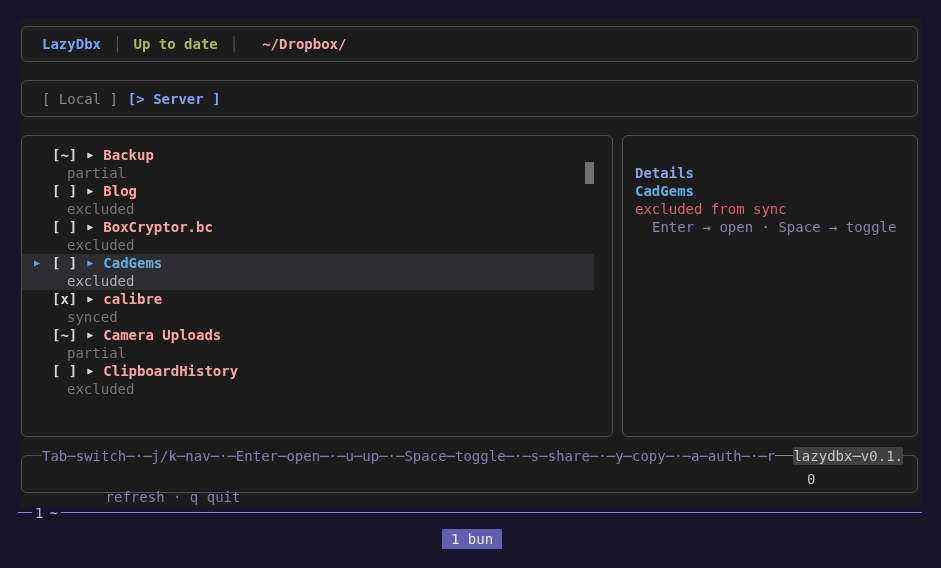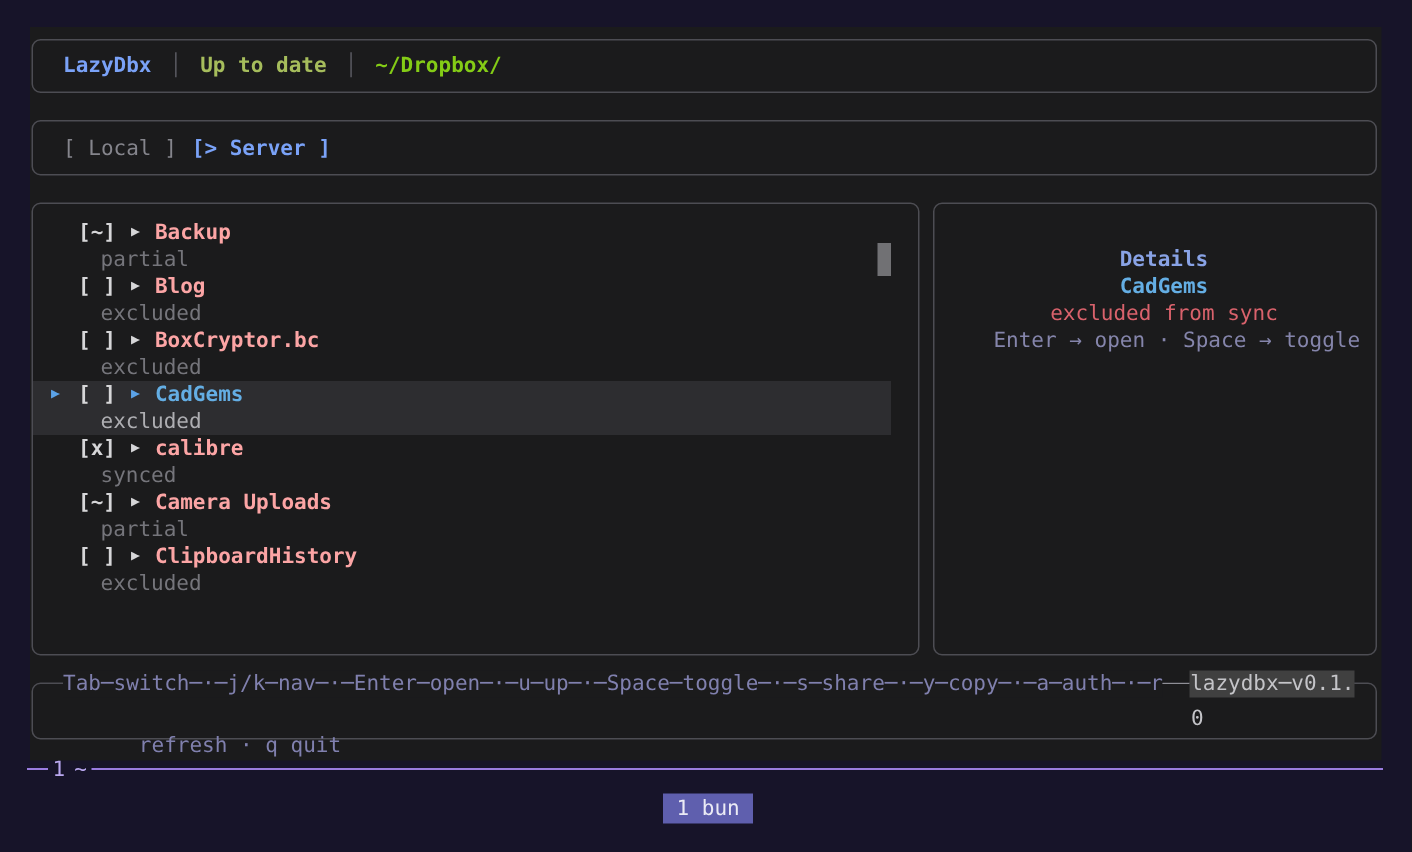--- a/index.html
+++ b/index.html
@@ -19,49 +19,49 @@
   .box {
     position:absolute;
     border:1px solid #4d4d53;
     border-radius:6px;
     background:#1b1b1c;
   }
   .top-bar { left:1px; top:8px; width:897px; height:36px; display:flex; align-items:center; padding-left:20px; }
   .top-bar .sep { color:#55555c; margin:0 12px; }
   .app-name { color:#7aa2f7; font-weight:bold; }
   .sync-status { color:#a6bd5c; font-weight:bold; }
-  .path { color:#84cc16; font-weight:bold; }
+  .path { color:#fca5a5; font-weight:bold;margin-left:12px; }
 
   .tab-bar { left:1px; top:62px; width:897px; height:37px; display:flex; align-items:center; padding-left:20px; gap:10px; }
   .tab { white-space:pre;text-align:right; }
   .tab-local { color:#85858c; }
   .tab-server { color:#7aa2f7; font-weight:bold; }
 
   .list-panel { left:1px; top:117px; width:592px; height:302px; padding-top:10px; overflow:hidden; }
   .item { margin-right:18px; }
   .item.selected { background:#2d2d30; }
   .file-row { position:relative; height:18px; line-height:18px; padding-left:30px; display:flex; align-items:center; white-space:pre; }
   .status-row { height:18px; line-height:18px; padding-left:45px; color:#75757b; }
   .item.selected .status-row { color:#aeaeb2; }
   .checkbox { font-weight:bold; color:#d6d6d8; white-space:pre; }
   .tri { display:inline-block; width:10px; font-size:10px; margin:0 8px; color:#d6d6d8; text-align:center; }
   .fname { font-weight:bold; color:#fca5a5; }
   .item.selected .tri { color:#5ba3e8; }
   .item.selected .fname { color:#64aee4; }
   .pointer { position:absolute; left:12px; top:0; color:#5ba3e8; font-size:10px; line-height:18px; }
   .scroll-thumb { position:absolute; right:18px; top:26px; width:9px; height:22px; background:#717174; }
 
-  .details-panel { left:602px; top:117px; width:296px; height:302px; padding:28px 0 0 12px;text-align:center; }
+  .details-panel { left:602px; top:117px; width:296px; height:302px; padding:28px 0 0 12px; }
   .details-panel div { height:18px; line-height:18px; white-space:pre; }
   .details-title { color:#89a3e6; font-weight:bold; }
   .details-name { color:#64aee4; font-weight:bold; }
   .details-status { color:#d9626c; }
   .details-hint { color:#8585ab;margin-left:17px; }
 
-  .keybind-box { left:1px; top:437px; width:897px; height:38px; }
+  .keybind-box { left:1px; top:437px; width:897px; height:38px;padding-left:13px; }
   .kb-row1 { position:absolute; top:-9px; left:20px; right:14px; height:18px; line-height:18px; display:flex; align-items:center; white-space:pre; }
   .kb-left { background:#1b1b1c; color:#8080ae; }
   .kb-fill { flex:1; height:18px; background:linear-gradient(to bottom, transparent 8px, #8f8f96 8px, #8f8f96 9px, transparent 9px); }
   .kb-right { background:#404040; color:#c4c4c8; }
   .kb-row2 { position:relative; margin-top:14px; height:18px; line-height:18px; padding-left:20px; color:#8080ae; white-space:pre; }
   .kb-version2 { position:absolute; left:772px; top:0; color:#c4c4c8; }
 
   .pane-line { position:absolute; left:18px; right:19px; top:505px; height:16px; display:flex; align-items:center; white-space:pre; }
   .pl-seg { height:16px; background:linear-gradient(to bottom, transparent 7px, #9a7ce0 7px, #9a7ce0 8.5px, transparent 8.5px); }
   .pl-seg.lead { width:14px; }

